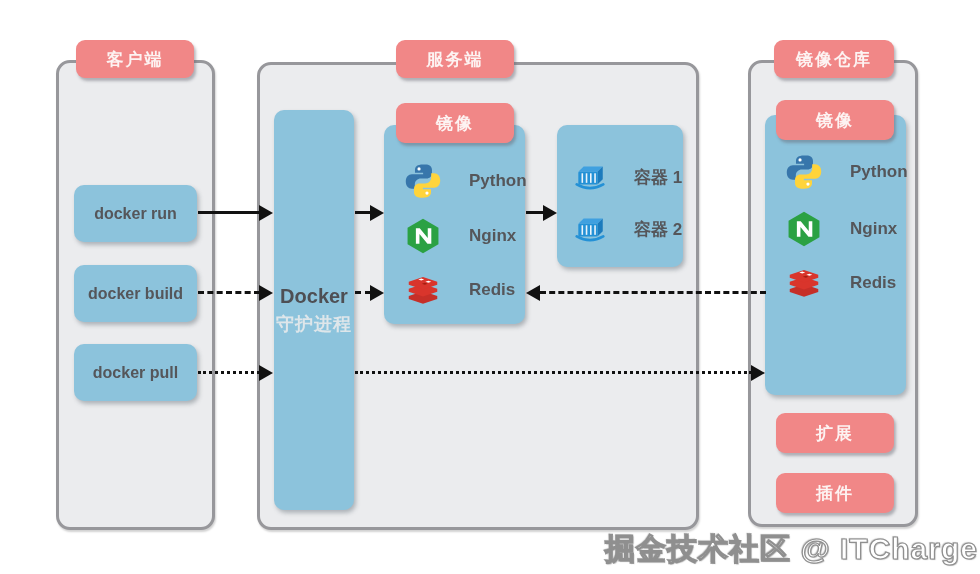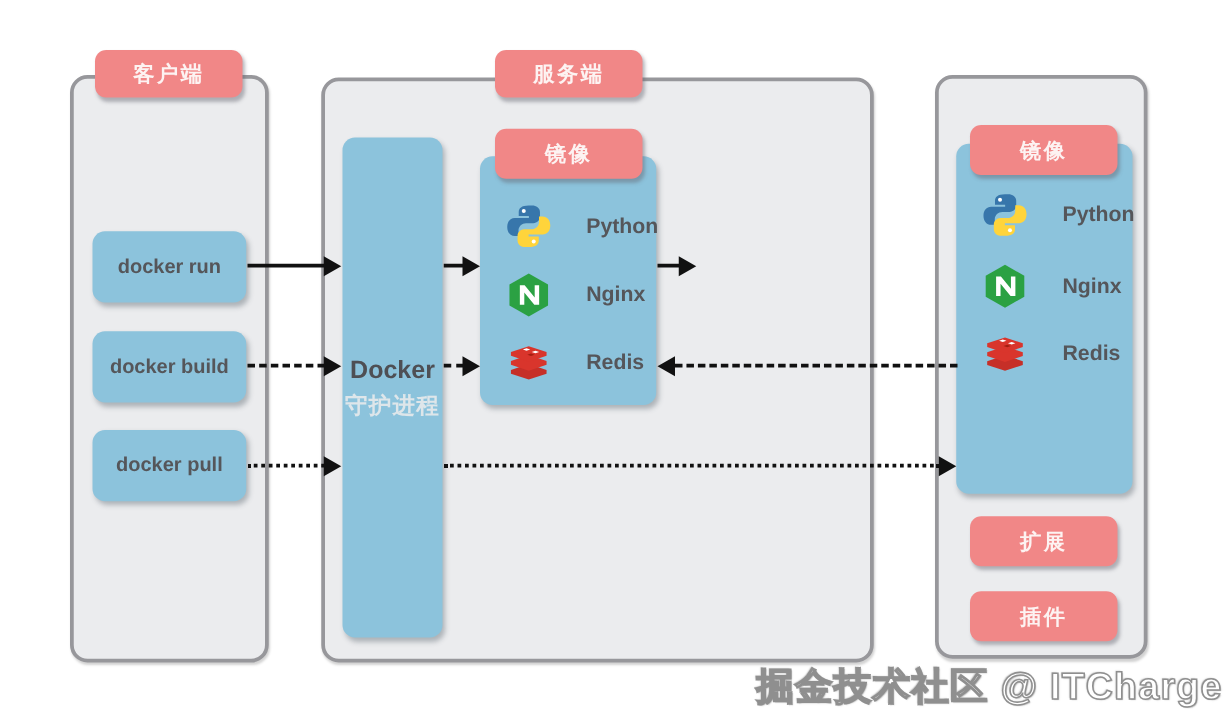--- a/index.html
+++ b/index.html
@@ -131,22 +131,39 @@
       <svg width="38" height="38" viewBox="0 0 64 64">
           <use href="#ico-redis"></use>
         </svg>
       <span>Redis</span>
     </div>
   </div>
   <div class="pink" style="left:396px;top:103px;width:118px;height:40px;">
     <span>镜像</span>
   </div>
 
+  <div class="blue" style="left:557px;top:125px;width:126px;height:142px;">
+    <div class="row" style="left:16px;top:36px;">
+      <svg width="34" height="32" viewBox="0 0 64 56">
+          <use href="#ico-container"></use>
+        </svg>
+      <span>容器 1</span>
+    </div>
+    <div class="row" style="left:16px;top:88px;">
+      <svg width="34" height="32" viewBox="0 0 64 56">
+          <use href="#ico-container"></use>
+        </svg>
+      <span>容器 2</span>
+    </div>
+  </div>
 
   <div class="panel" style="left:748px;top:60px;width:170px;height:467px;"></div>
+  <div class="pink" style="left:774px;top:40px;width:120px;height:38px;">
+    <span>镜像仓库</span>
+  </div>
 
   <div class="blue" style="left:765px;top:115px;width:141px;height:280px;">
     <div class="row" style="left:20px;top:38px;">
       <svg width="38" height="38" viewBox="0 0 64 64">
           <use href="#ico-python"></use>
         </svg>
       <span>Python</span>
     </div>
     <div class="row" style="left:20px;top:95px;">
       <svg width="38" height="38" viewBox="0 0 64 64">

